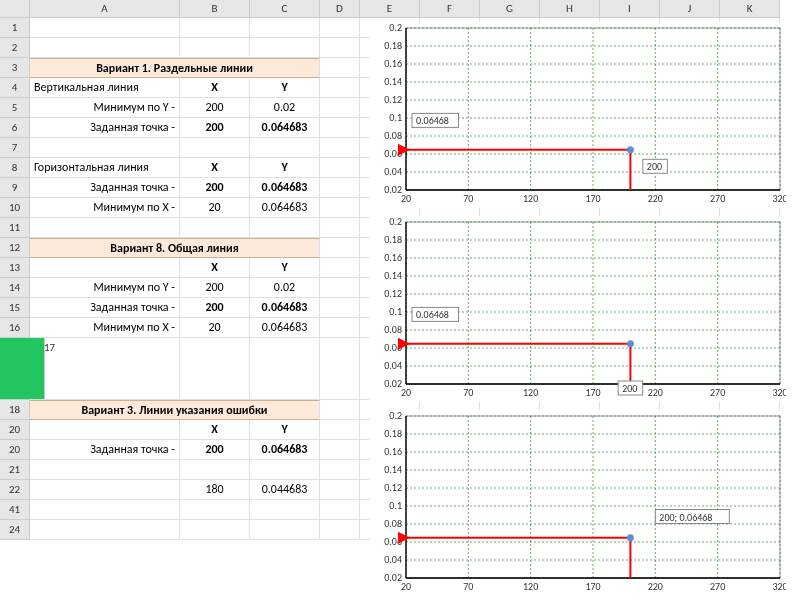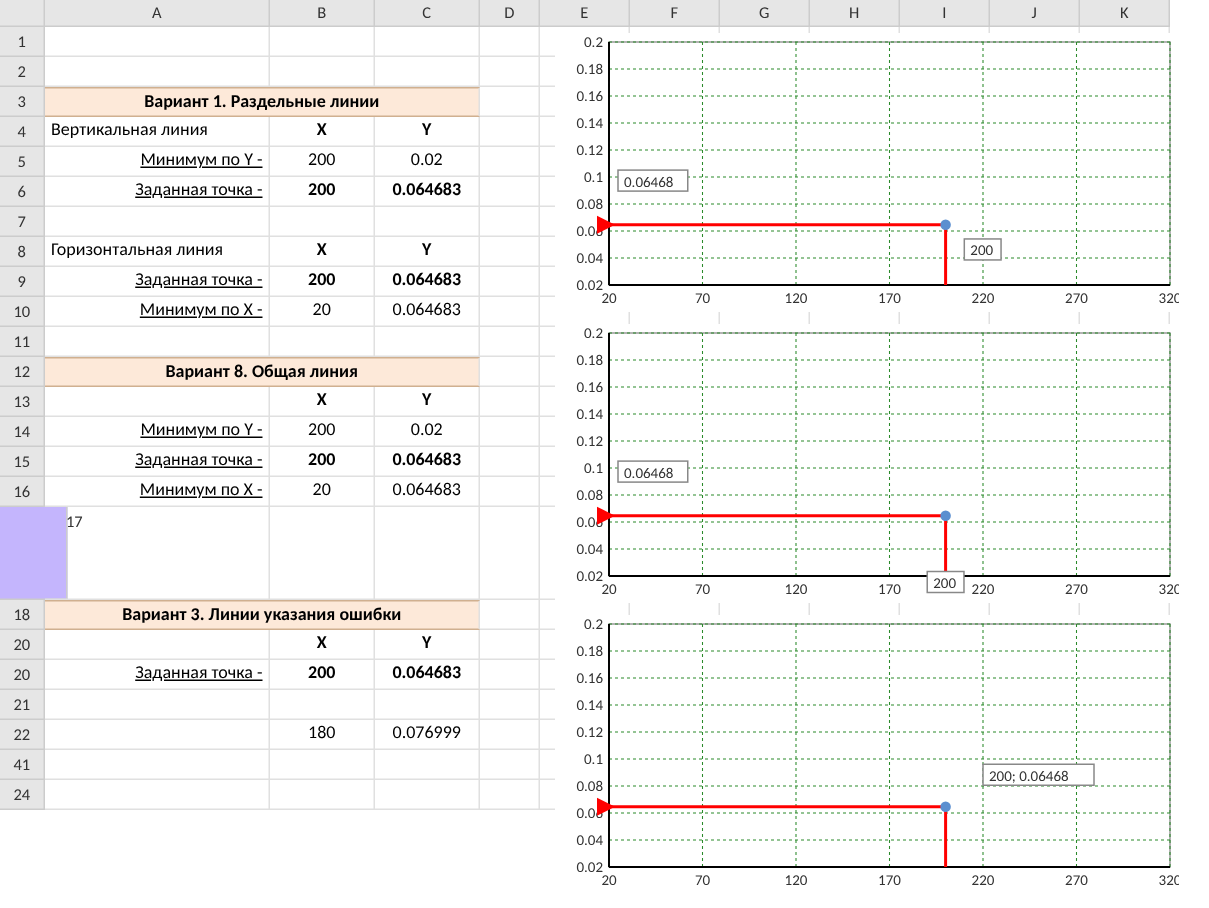--- a/index.html
+++ b/index.html
@@ -21,40 +21,40 @@
     border-bottom: 1px solid #ccc;
     text-align: center;
     padding: 2px 0;
     font-size: 11px;
     color: #333;
   }
   .rowhdr {
     height: 20px;
     line-height: 16px;
   }
-  .rowhdr.sel { background: #c4b5fd; padding-left: 44px; }
+  .rowhdr.sel { background: #22c55e; padding-left: 44px; }
   .cell {
     border-right: 1px solid #e0e0e0;
     border-bottom: 1px solid #e0e0e0;
     padding: 2px 4px;
     height: 20px;
     font-size: 12px;
     white-space: nowrap;
     overflow: hidden;
   }
   .hdr-title {
     background: #fde9d9;
     font-weight: bold;
     text-align: center;
     border-top: 1px solid #d0b090;
     border-bottom: 1px solid #d0b090;
   }
   .subhdr { }
   .colhead { font-weight: bold; text-align: center; }
-  .lbl { text-align: right; text-decoration: underline; }
+  .lbl { text-align: right; }
   .val { text-align: center; }
   .bold { font-weight: bold; }
   .tall17 { height: 62px; }
   .charts {
     position: absolute;
     left: 370px;
     top: 22px;
     display: flex;
     flex-direction: column;
     gap: 8px;
@@ -324,21 +324,21 @@
     <div class="cell"></div>
     <div class="cell"></div>
     <div class="cell"></div>
     <div class="cell"></div>
     <div class="cell"></div>
     <div class="cell"></div>
     <div class="cell"></div>
     <div class="rowhdr">22</div>
     <div class="cell"></div>
     <div class="cell val">180</div>
-    <div class="cell val">0.076999</div>
+    <div class="cell val">0.044683</div>
     <div class="cell"></div>
     <div class="cell"></div>
     <div class="cell"></div>
     <div class="cell"></div>
     <div class="cell"></div>
     <div class="cell"></div>
     <div class="cell"></div>
     <div class="cell"></div>
     <div class="rowhdr">41</div>
     <div class="cell"></div>

